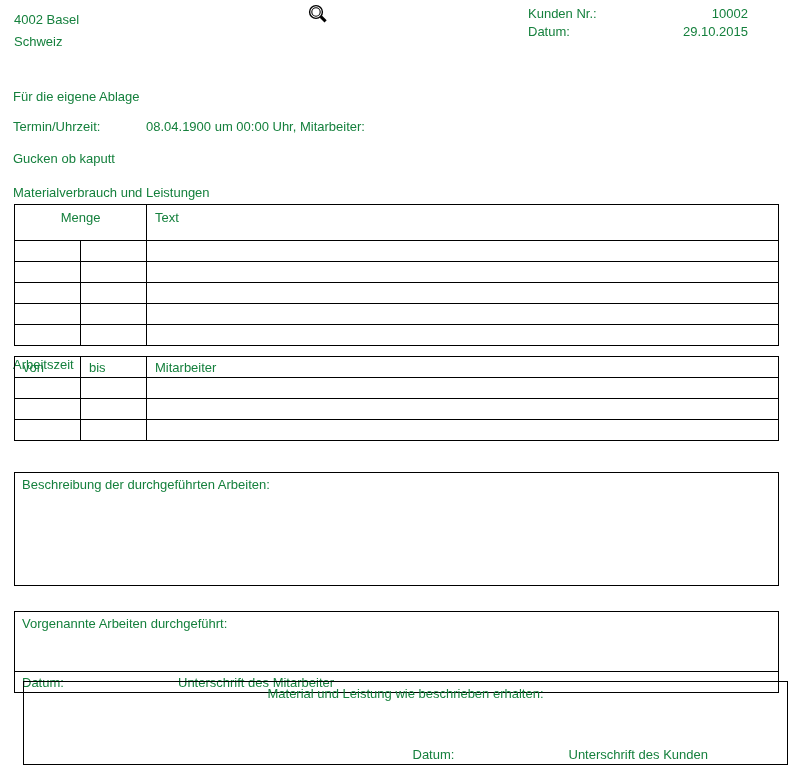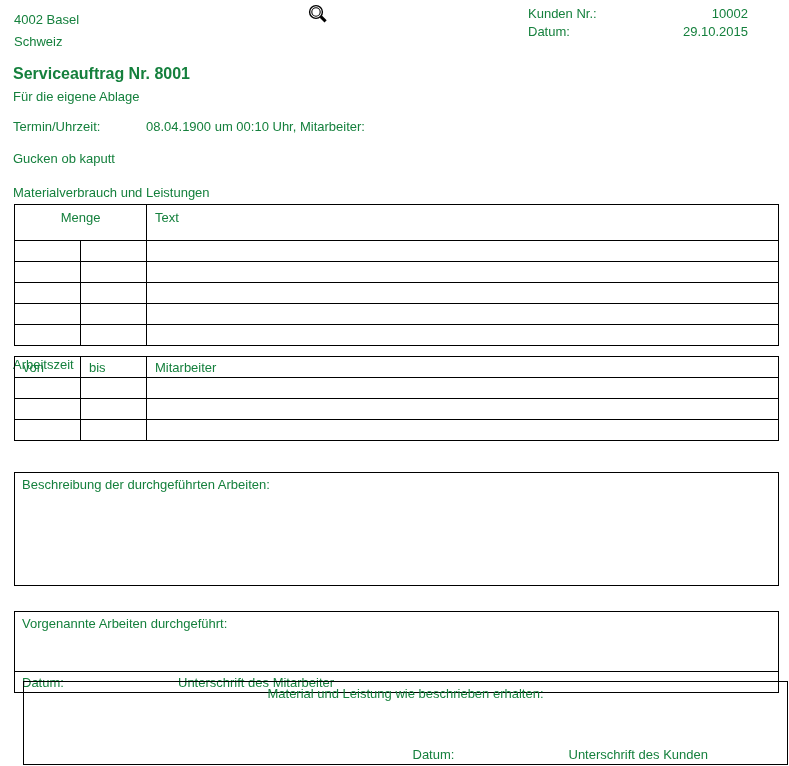--- a/index.html
+++ b/index.html
@@ -78,26 +78,25 @@
     <div class="meta-row">
       <span>Kunden Nr.:</span>
       <span>10002</span>
     </div>
     <div class="meta-row">
       <span>Datum:</span>
       <span>29.10.2015</span>
     </div>
   </div>
 
-  <div class="abs title">Serviceauftrag Nr. 8001</div>
   <div class="abs subtitle">Für die eigene Ablage</div>
 
   <div class="abs termin">
     <span class="lbl">Termin/Uhrzeit:</span>
-    <span class="val">08.04.1900 um 00:10 Uhr, Mitarbeiter:</span>
+    <span class="val">08.04.1900 um 00:00 Uhr, Mitarbeiter:</span>
   </div>
 
   <div class="abs note">Gucken ob kaputt</div>
 
   <div class="abs sec-label-material">Materialverbrauch und Leistungen</div>
   <table class="abs material-table">
     <colgroup>
         <col style="width:66px">
         <col style="width:66px">
         <col>

